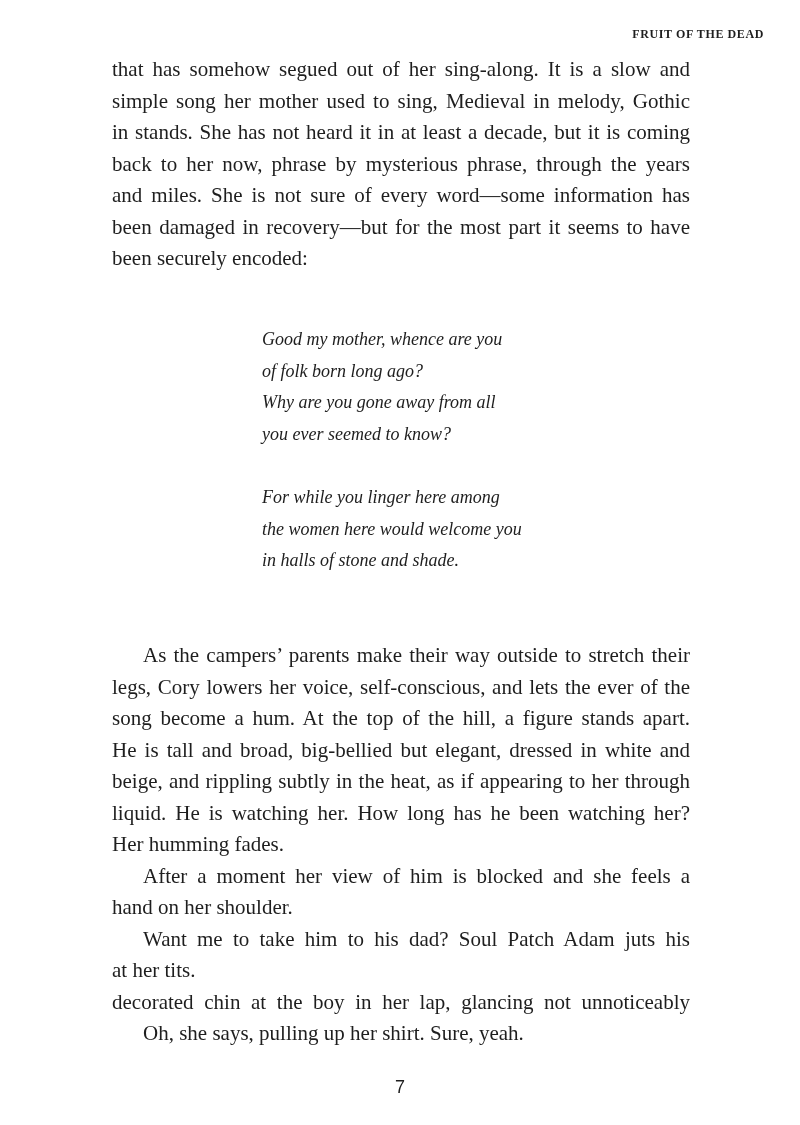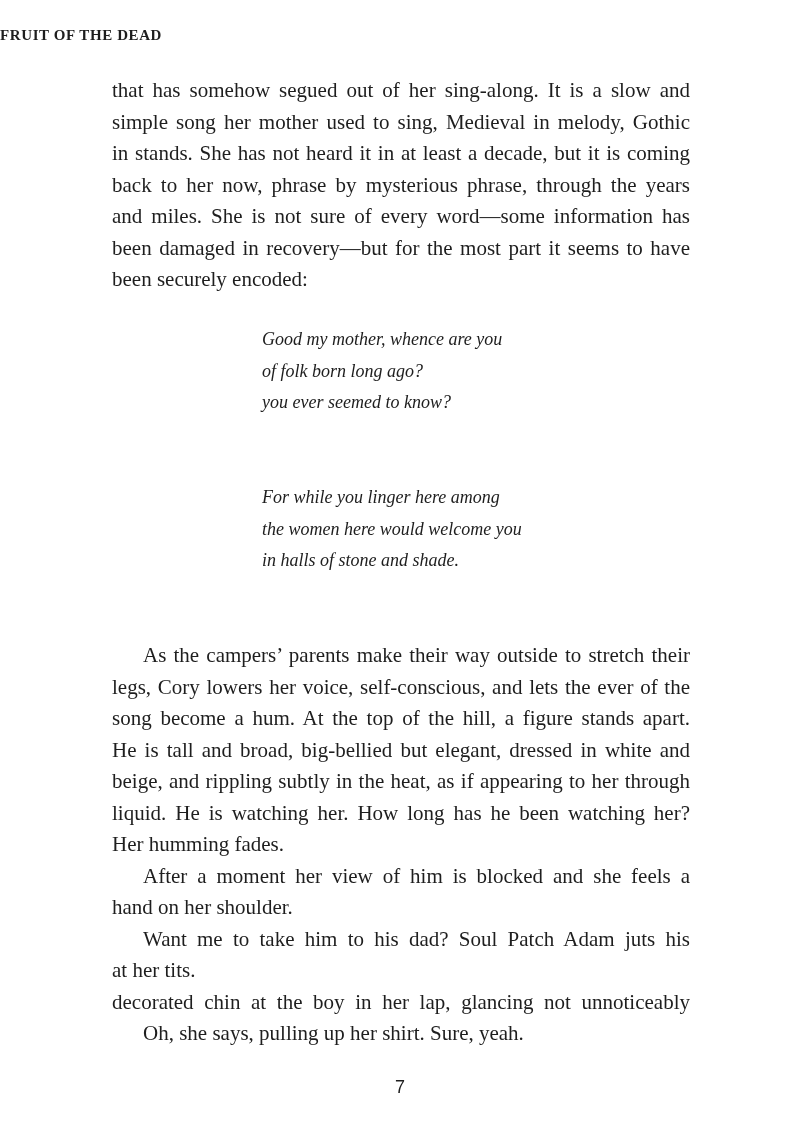--- a/index.html
+++ b/index.html
@@ -13,33 +13,33 @@
       position: relative;
       overflow: hidden;
       color: #1e1e1e;
       font-family: "Liberation Serif", "DejaVu Serif", serif;
     }
     .running-head {
       position: absolute;
       top: 27px;
       left: 0;
       width: 764px;
-      text-align: left;
+      text-align: right;
       font-weight: bold;
-      font-size: 15px;
+      font-size: 12px;
       letter-spacing: 0.6px;
     }
     .body-text {
       position: absolute;
       left: 112px;
       width: 578px;
       font-size: 21px;
       line-height: 31.5px;
     }
-    .para1 { top: 75px; }
+    .para1 { top: 54px; }
     .line {
       display: block;
       white-space: nowrap;
       text-align: justify;
       text-align-last: justify;
     }
     .line.last {
       text-align-last: left;
     }
     .indent { padding-left: 31px; }
@@ -75,20 +75,21 @@
   <span class="line">in stands. She has not heard it in at least a decade, but it is coming</span>
   <span class="line">back to her now, phrase by mysterious phrase, through the years</span>
   <span class="line">and miles. She is not sure of every word—some information has</span>
   <span class="line">been damaged in recovery—but for the most part it seems to have</span>
   <span class="line last">been securely encoded:</span>
 </div>
 
 <div class="verse stanza1">
   <span class="verse-line">Good my mother, whence are you</span>
   <span class="verse-line">of folk born long ago?</span>
+  <span class="verse-line">Why are you gone away from all</span>
   <span class="verse-line">you ever seemed to know?</span>
 </div>
 
 <div class="verse stanza2">
   <span class="verse-line">For while you linger here among</span>
   <span class="verse-line">the women here would welcome you</span>
   <span class="verse-line">in halls of stone and shade.</span>
 </div>
 
 <div class="body-text para2">

